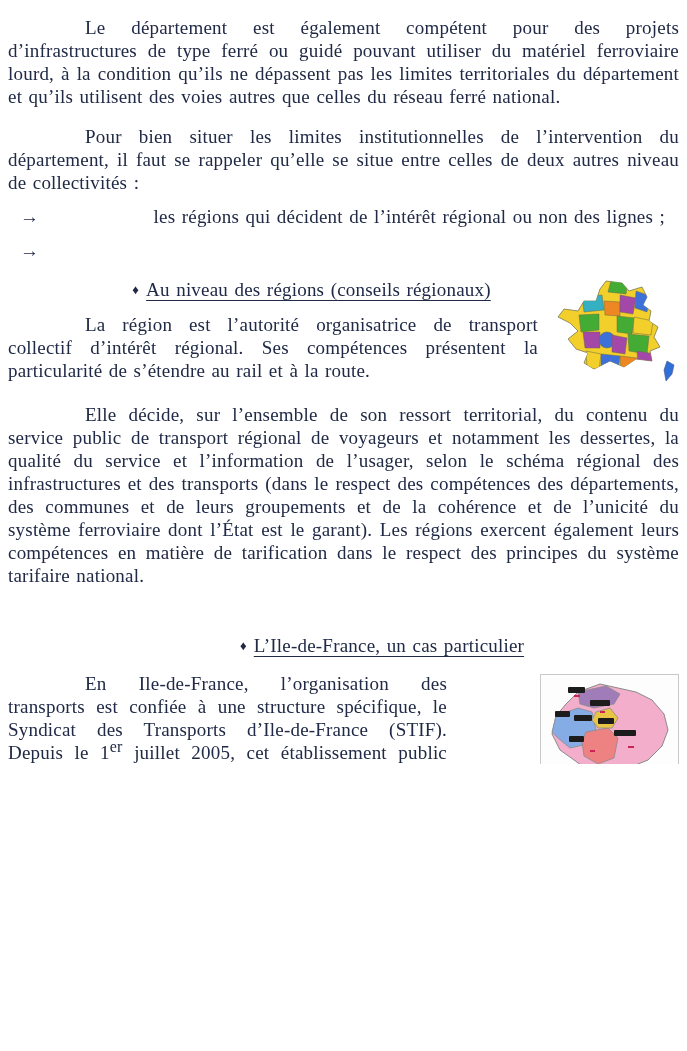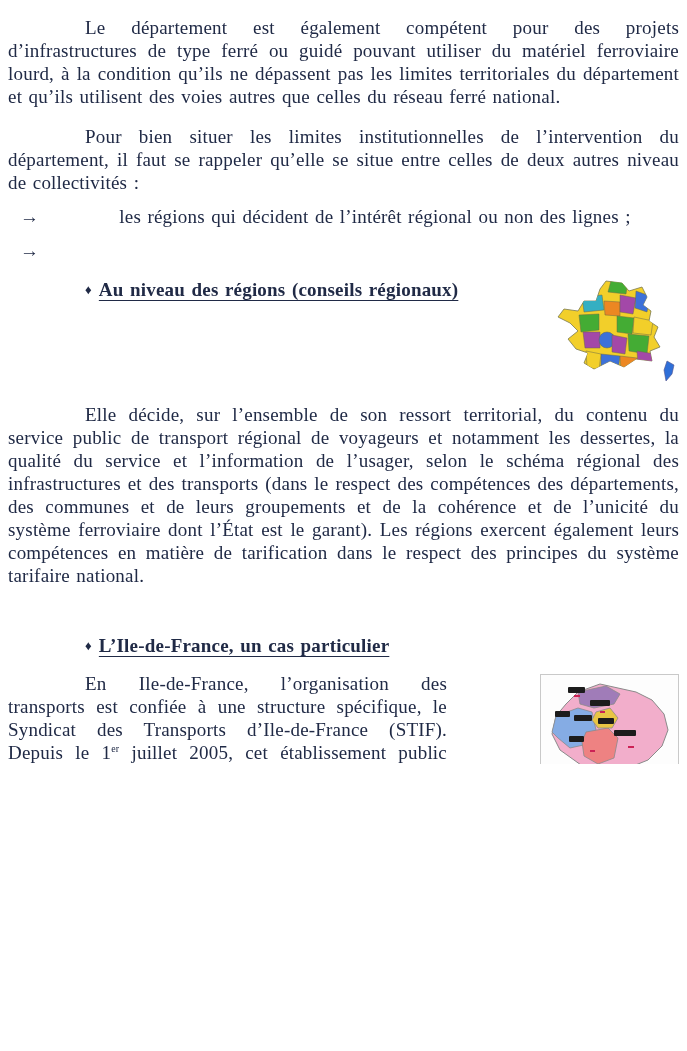--- a/index.html
+++ b/index.html
@@ -25,40 +25,41 @@
   }
   p.par2 { margin-top: 17px; }
   .arrow-list { margin: 11px 0 0 0; padding: 0; list-style: none; }
   .arrow-list li { display: flex; margin-top: 11px; }
   .arrow-list li:first-child { margin-top: 0; }
   .arrow-marker {
     flex: 0 0 77px;
     padding-left: 12px;
     box-sizing: border-box;
   }
-  .arrow-text { flex: 1 1 auto; text-align: center; padding-right: 14px; }
+  .arrow-text { flex: 1 1 auto; text-align: right; padding-right: 14px; }
   .section-regions { margin-top: 15px; overflow: hidden; }
   .map-float {
     float: right;
     margin: 0 0 4px 16px;
   }
   h3.sub-heading {
     margin: 0 0 0 77px;
     font-size: 19px;
-    font-weight: bold;
+    font-weight: normal;
     line-height: 26px;
+    text-align: center;
   }
   .diamond { font-size: 13px; vertical-align: 2px; margin-right: 7px; }
   .underlined { text-decoration: underline; text-underline-offset: 4px; }
   p.par-intro { margin-top: 10px; }
   p.par-detail { margin-top: 5px; }
   .section-idf { margin-top: 46px; }
   .section-idf p.body-par { margin-top: 13px; }
   .idf-map-float { float: right; margin: 2px 0 8px 16px; }
-  sup.ord { font-size: 10px; line-height: 0; }
+  sup.ord { font-size: 16px; line-height: 0; }
 </style>
 </head>
 <body>
 
 <div class="page">
 
   <p class="body-par">Le département est également compétent pour des projets d’infrastructures de type ferré ou guidé pouvant utiliser du matériel ferroviaire lourd, à la condition qu’ils ne dépassent pas les limites territoriales du département et qu’ils utilisent des voies autres que celles du réseau ferré national.</p>
 
   <p class="body-par par2">Pour bien situer les limites institutionnelles de l’intervention du département, il faut se rappeler qu’elle se situe entre celles de deux autres niveau de collectivités :</p>
 
@@ -98,20 +99,21 @@
           <polygon points="66,79 83,81 81,95 67,93" fill="#EC8722"></polygon>
           <polygon points="83,74 101,77 99,91 84,88" fill="#A348A8"></polygon>
           <polygon points="32,74 47,77 45,93 33,90" fill="#F2CF2A"></polygon>
         </g>
         <path d="M113,84 l7,4 l-2,9 l-6,7 l-2,-11 Z" fill="#2F6FD8" stroke="#51518a" stroke-width="0.6"></path>
       </svg>
     </span>
 
     <h3 class="sub-heading"><span class="diamond">♦</span><span class="underlined">Au niveau des régions (conseils régionaux)</span></h3>
 
+    <p class="body-par par-intro">La région est l’autorité organisatrice de transport collectif d’intérêt régional. Ses compétences présentent la particularité de s’étendre au rail et à la route.</p>
   </div>
 
   <p class="body-par par-detail">Elle décide, sur l’ensemble de son ressort territorial, du contenu du service public de transport régional de voyageurs et notamment les dessertes, la qualité du service et l’information de l’usager, selon le schéma régional des infrastructures et des transports (dans le respect des compétences des départements, des communes et de leurs groupements et de la cohérence et de l’unicité du système ferroviaire dont l’État est le garant). Les régions exercent également leurs compétences en matière de tarification dans le respect des principes du système tarifaire national.</p>
 
   <div class="section-idf">
     <h3 class="sub-heading"><span class="diamond">♦</span><span class="underlined">L’Ile-de-France, un cas particulier</span></h3>
 
     <p class="body-par">
       <span class="idf-map-float">
         <svg width="139" height="105" viewBox="0 0 139 105" xmlns="http://www.w3.org/2000/svg" aria-hidden="true">

